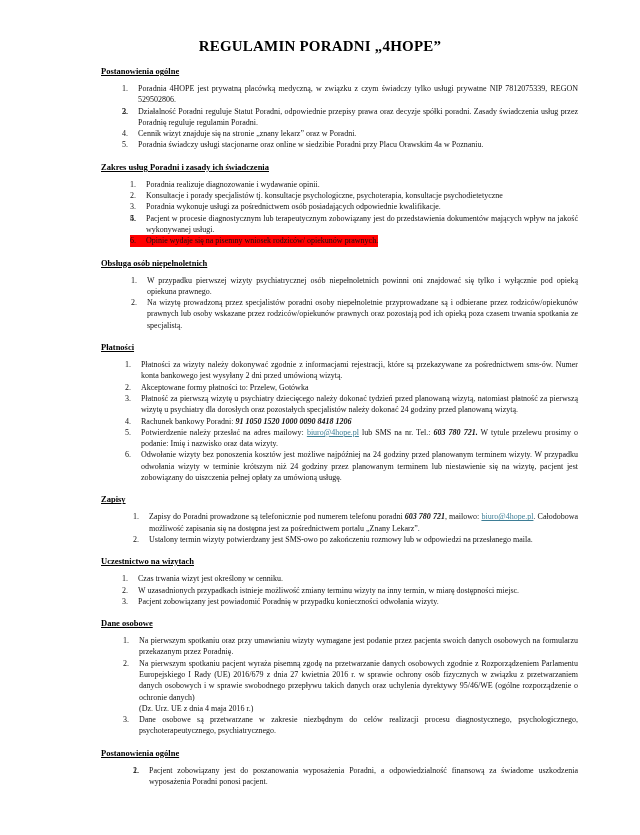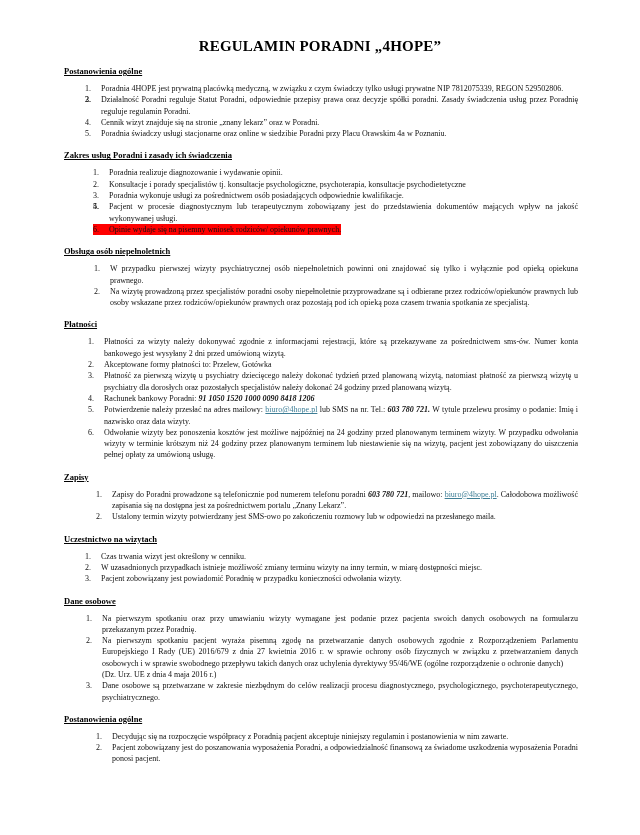--- a/index.html
+++ b/index.html
@@ -14,21 +14,21 @@
     overflow: hidden;
     color: #111111;
   }
   .doc-title {
     text-align: center;
     font-size: 15px;
     font-weight: bold;
     letter-spacing: 0.2px;
     color: #000000;
   }
-  #sections { margin-top: 7px; }
+  #sections { margin-top: 7px; padding-left: 37px; }
   .section-heading {
     font-size: 8.5px;
     font-weight: bold;
     text-decoration: underline;
     color: #000000;
     margin: 11px 0 7px 64px;
   }
   .item {
     position: relative;
     margin-right: 62px;
@@ -101,17 +101,17 @@
         <div class="item" style="margin-left: 101px;"><span class="num" style="left: -16px;">3.</span><span class="itext"><span>Pacjent zobowiązany jest powiadomić Poradnię w przypadku konieczności odwołania wizyty.</span></span></div>
       </div>
       <div class="section">
         <div class="section-heading">Dane osobowe</div>
         <div class="item" style="margin-left: 102px;"><span class="num" style="left: -16px;">1.</span><span class="itext"><span>Na pierwszym spotkaniu oraz przy umawianiu wizyty wymagane jest podanie przez pacjenta swoich danych osobowych na formularzu przekazanym przez Poradnię.</span></span></div>
         <div class="item" style="margin-left: 102px;"><span class="num" style="left: -16px;">2.</span><span class="itext"><span>Na pierwszym spotkaniu pacjent wyraża pisemną zgodę na przetwarzanie danych osobowych zgodnie z Rozporządzeniem Parlamentu Europejskiego I Rady (UE) 2016/679 z dnia 27 kwietnia 2016 r. w sprawie ochrony osób fizycznych w związku z przetwarzaniem danych osobowych i w sprawie swobodnego przepływu takich danych oraz uchylenia dyrektywy 95/46/WE (ogólne rozporządzenie o ochronie danych)</span><br><span>(Dz. Urz. UE z dnia 4 maja 2016 r.)</span></span></div>
         <div class="item" style="margin-left: 102px;"><span class="num" style="left: -16px;">3.</span><span class="itext"><span>Dane osobowe są przetwarzane w zakresie niezbędnym do celów realizacji procesu diagnostycznego, psychologicznego, psychoterapeutycznego, psychiatrycznego.</span></span></div>
       </div>
       <div class="section">
         <div class="section-heading">Postanowienia ogólne</div>
-        <div class="item" style="margin-left: 112px;"><span class="num" style="left: -16px;">1.</span><span class="itext"><span>Decydując się na rozpoczęcie współpracy z Poradnią pacjent akceptuje niniejszy regulamin i postanowienia w nim zawarte.</span></span></div>
+        <div class="item" style="margin-left: 112px;"><span class="num" style="left: -16px;">1.</span></div>
         <div class="item" style="margin-left: 112px;"><span class="num" style="left: -16px;">2.</span><span class="itext"><span>Pacjent zobowiązany jest do poszanowania wyposażenia Poradni, a odpowiedzialność finansową za świadome uszkodzenia wyposażenia Poradni ponosi pacjent.</span></span></div>
       </div>
     </div>
 </div>
 
 </body></html>

